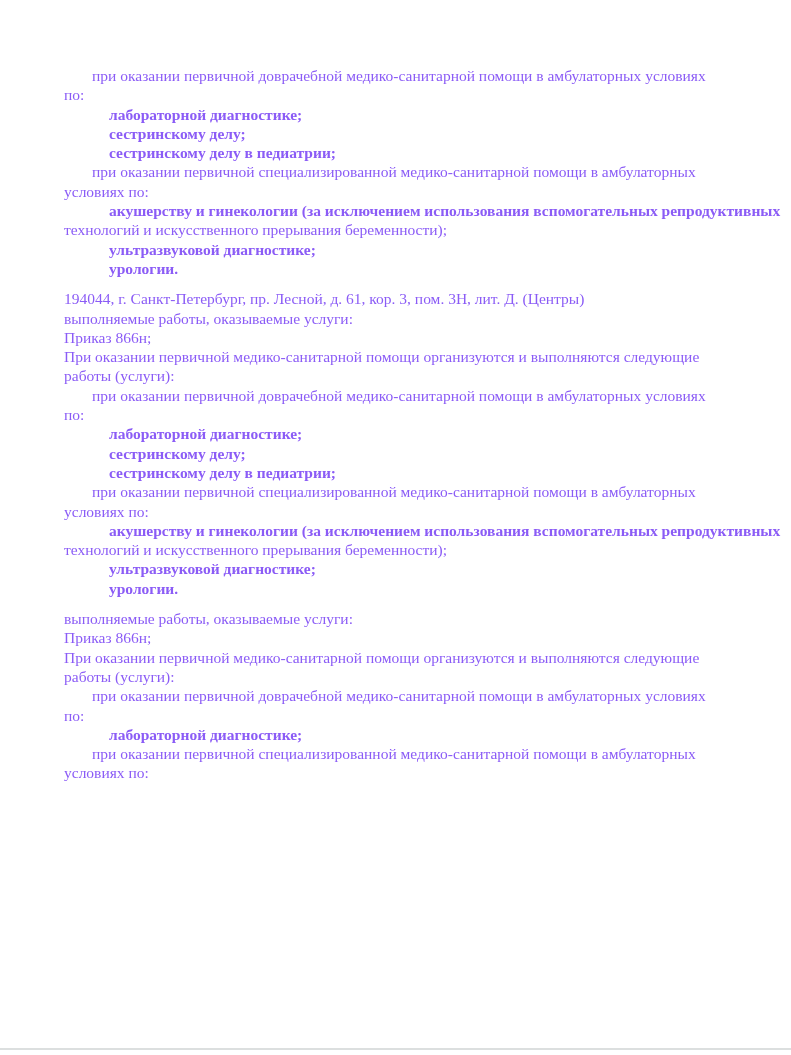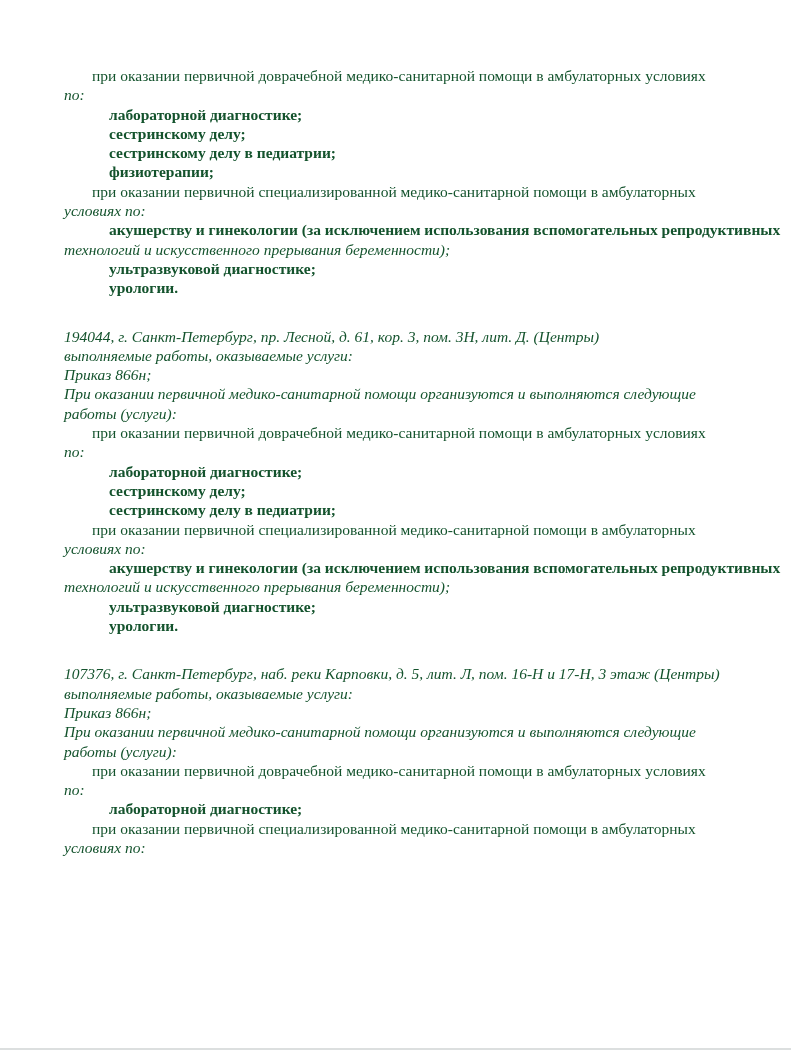--- a/index.html
+++ b/index.html
@@ -11,31 +11,31 @@
     width: 791px;
     height: 1055px;
     position: relative;
     overflow: hidden;
     font-family: "Liberation Serif", "DejaVu Serif", serif;
   }
   .page {
     position: absolute;
     top: 0; left: 0; right: 0;
     padding: 66px 36px 0 64px;
-    color: #14532d;
+    color: #8b5cf6;
     font-size: 15.5px;
     line-height: 19.3px;
   }
   .sec { margin: 0; }
-  .sec + .sec { margin-top: 29px; }
+  .sec + .sec { margin-top: 11px; }
   .ln {
     white-space: nowrap;
     min-height: 19.3px;
   }
-  .i0 { padding-left: 0; font-style: italic; }
+  .i0 { padding-left: 0; }
   .i1 { padding-left: 28px; }
   .i2 { padding-left: 45px; font-weight: bold; }
   .footer-divider {
     position: absolute;
     left: 0; right: 0;
     top: 1048px;
     height: 2px;
     background: #dcdfdf;
   }
 </style>
@@ -43,21 +43,20 @@
 <body>
 
 <div class="page">
 
   <div class="sec">
     <div class="ln i1">при оказании первичной доврачебной медико-санитарной помощи в амбулаторных условиях</div>
     <div class="ln i0">по:</div>
     <div class="ln i2">лабораторной диагностике;</div>
     <div class="ln i2">сестринскому делу;</div>
     <div class="ln i2">сестринскому делу в педиатрии;</div>
-    <div class="ln i2">физиотерапии;</div>
     <div class="ln i1">при оказании первичной специализированной медико-санитарной помощи в амбулаторных</div>
     <div class="ln i0">условиях по:</div>
     <div class="ln i2">акушерству и гинекологии (за исключением использования вспомогательных репродуктивных</div>
     <div class="ln i0">технологий и искусственного прерывания беременности);</div>
     <div class="ln i2">ультразвуковой диагностике;</div>
     <div class="ln i2">урологии.</div>
   </div>
 
   <div class="sec">
     <div class="ln i0">194044, г. Санкт-Петербург, пр. Лесной, д. 61, кор. 3, пом. 3Н, лит. Д. (Центры)</div>
@@ -72,21 +71,20 @@
     <div class="ln i2">сестринскому делу в педиатрии;</div>
     <div class="ln i1">при оказании первичной специализированной медико-санитарной помощи в амбулаторных</div>
     <div class="ln i0">условиях по:</div>
     <div class="ln i2">акушерству и гинекологии (за исключением использования вспомогательных репродуктивных</div>
     <div class="ln i0">технологий и искусственного прерывания беременности);</div>
     <div class="ln i2">ультразвуковой диагностике;</div>
     <div class="ln i2">урологии.</div>
   </div>
 
   <div class="sec">
-    <div class="ln i0">107376, г. Санкт-Петербург, наб. реки Карповки, д. 5, лит. Л, пом. 16-Н и 17-Н, 3 этаж (Центры)</div>
     <div class="ln i0">выполняемые работы, оказываемые услуги:</div>
     <div class="ln i0">Приказ 866н;</div>
     <div class="ln i0">При оказании первичной медико-санитарной помощи организуются и выполняются следующие</div>
     <div class="ln i0">работы (услуги):</div>
     <div class="ln i1">при оказании первичной доврачебной медико-санитарной помощи в амбулаторных условиях</div>
     <div class="ln i0">по:</div>
     <div class="ln i2">лабораторной диагностике;</div>
     <div class="ln i1">при оказании первичной специализированной медико-санитарной помощи в амбулаторных</div>
     <div class="ln i0">условиях по:</div>
   </div>

